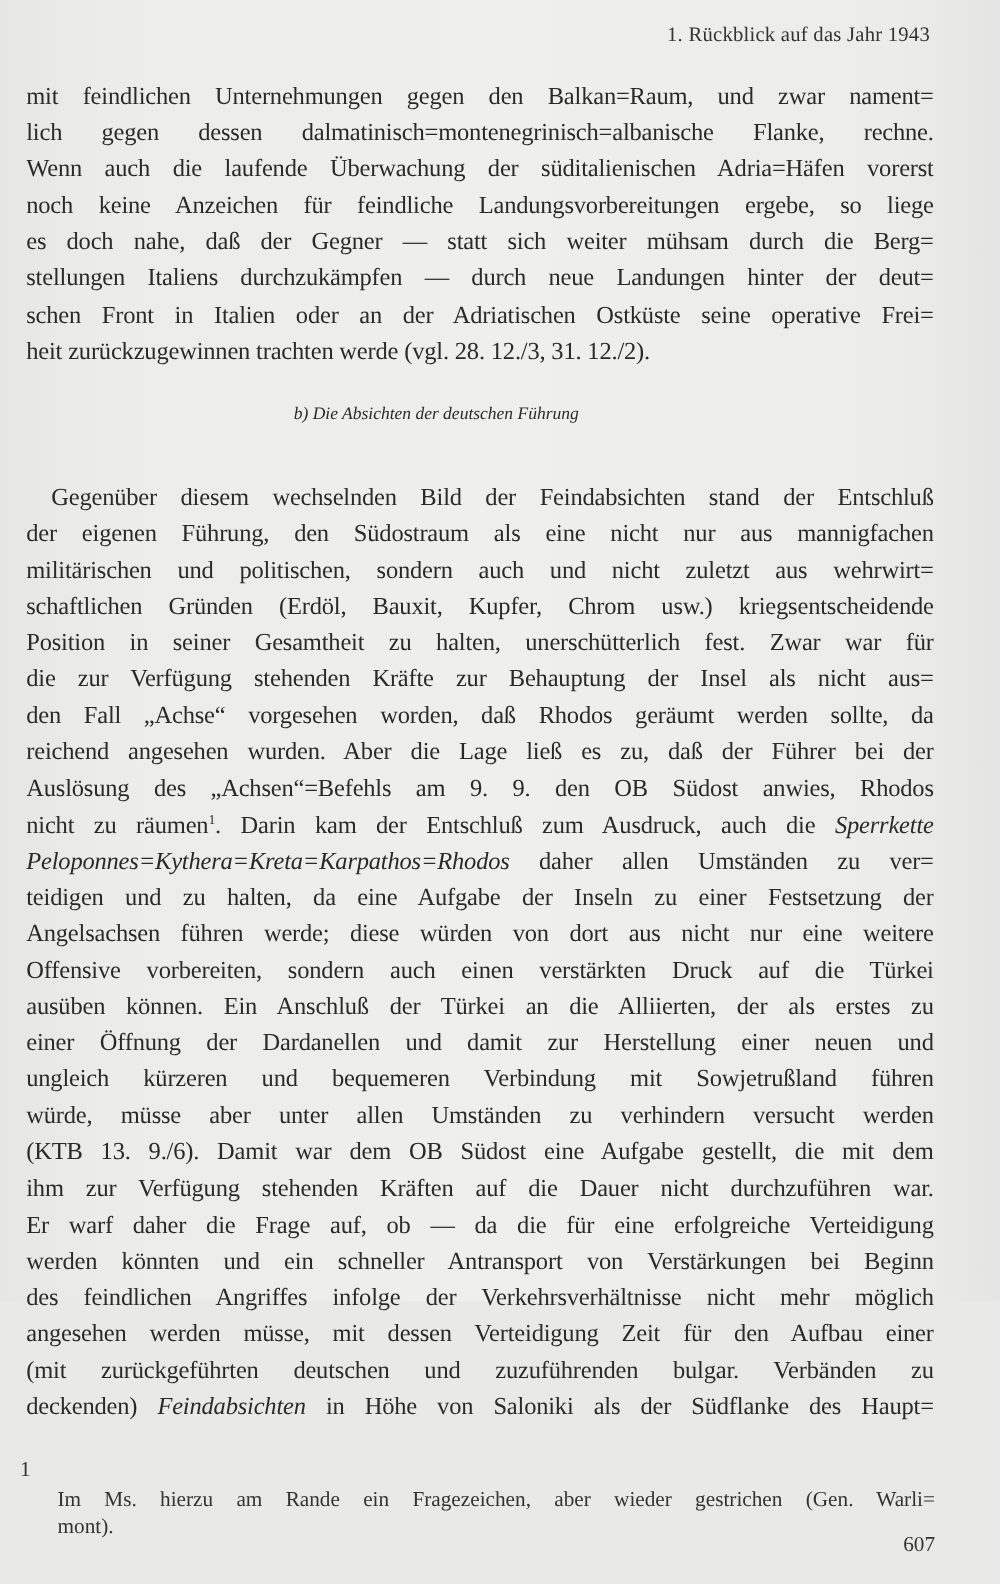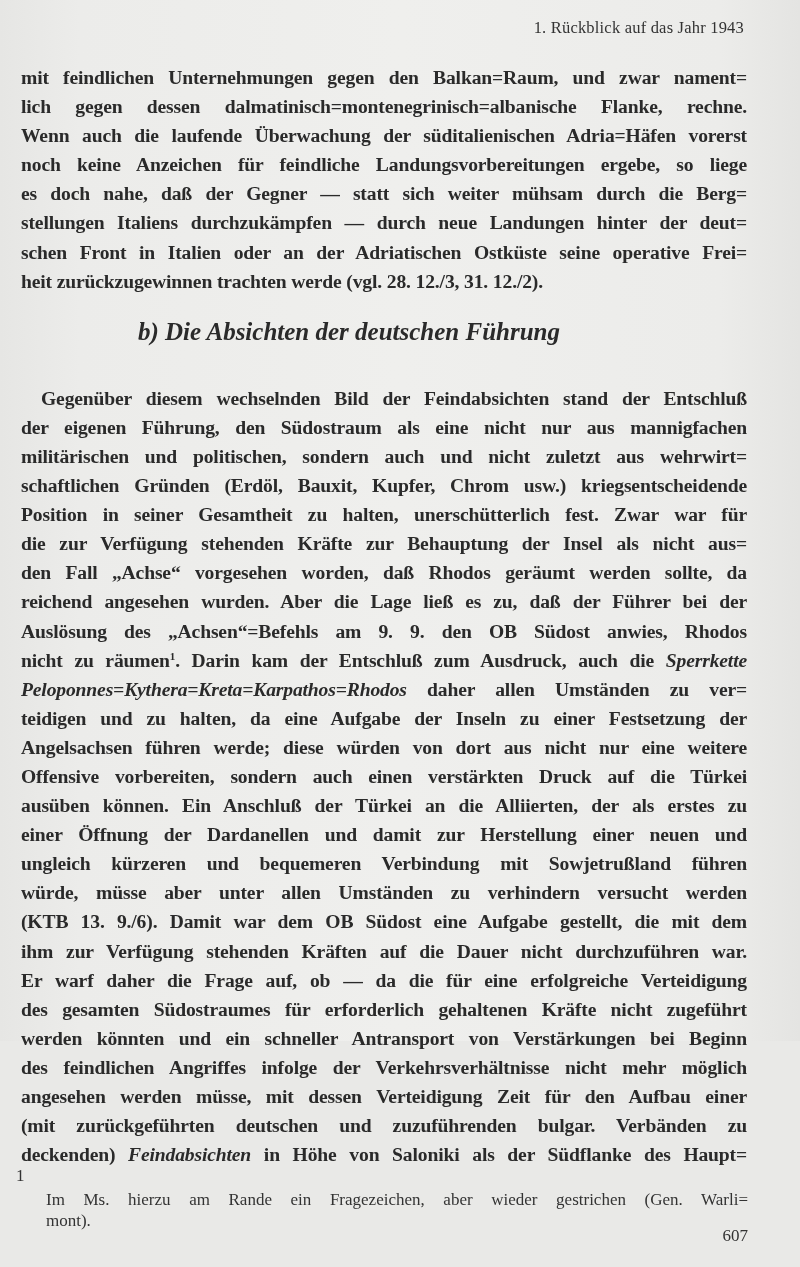--- a/index.html
+++ b/index.html
@@ -27,21 +27,20 @@
     right: 56px;
     font-size: 16.5px;
     letter-spacing: 0.2px;
     color: #333;
   }
   .text-block {
     position: absolute;
     left: 21px;
     top: 63px;
     width: 726px;
-    font-weight: bold;
   }
   .line {
     height: 29.1px;
     line-height: 29.1px;
     font-size: 19.6px;
     text-align: justify;
     text-align-last: justify;
     white-space: nowrap;
     overflow: hidden;
     letter-spacing: -0.15px;
@@ -52,21 +51,21 @@
   .line.indent {
     padding-left: 20px;
     margin-top: 38px;
   }
   .heading {
     text-align: center;
     text-align-last: center;
     font-style: italic;
     height: 29px;
     line-height: 29px;
-    font-size: 25px;
+    font-size: 14px;
     margin-top: 21px;
     margin-bottom: 17px;
     padding-right: 70px;
   }
   .it { font-style: italic; }
   sup { font-size: 11px; line-height: 0; vertical-align: 7px; }
   .footnotes {
     position: absolute;
     left: 8px;
     top: 1165px;
@@ -142,21 +141,20 @@
       <div class="line">teidigen und zu halten, da eine Aufgabe der Inseln zu einer Festsetzung der</div>
       <div class="line">Angelsachsen führen werde; diese würden von dort aus nicht nur eine weitere</div>
       <div class="line">Offensive vorbereiten, sondern auch einen verstärkten Druck auf die Türkei</div>
       <div class="line">ausüben können. Ein Anschluß der Türkei an die Alliierten, der als erstes zu</div>
       <div class="line">einer Öffnung der Dardanellen und damit zur Herstellung einer neuen und</div>
       <div class="line">ungleich kürzeren und bequemeren Verbindung mit Sowjetrußland führen</div>
       <div class="line">würde, müsse aber unter allen Umständen zu verhindern versucht werden</div>
       <div class="line">(KTB 13. 9./6). Damit war dem OB Südost eine Aufgabe gestellt, die mit dem</div>
       <div class="line">ihm zur Verfügung stehenden Kräften auf die Dauer nicht durchzuführen war.</div>
       <div class="line">Er warf daher die Frage auf, ob — da die für eine erfolgreiche Verteidigung</div>
-      <div class="line">des gesamten Südostraumes für erforderlich gehaltenen Kräfte nicht zugeführt</div>
       <div class="line">werden könnten und ein schneller Antransport von Verstärkungen bei Beginn</div>
       <div class="line">des feindlichen Angriffes infolge der Verkehrsverhältnisse nicht mehr möglich</div>
 
 
       <div class="line">angesehen werden müsse, mit dessen Verteidigung Zeit für den Aufbau einer</div>
       <div class="line">(mit zurückgeführten deutschen und zuzuführenden bulgar. Verbänden zu</div>
 
       <div class="line"><span>deckenden) </span><span class="it">Feindabsichten</span><span> in Höhe von Saloniki als der Südflanke des Haupt=</span></div>
     </div>
   </div>

